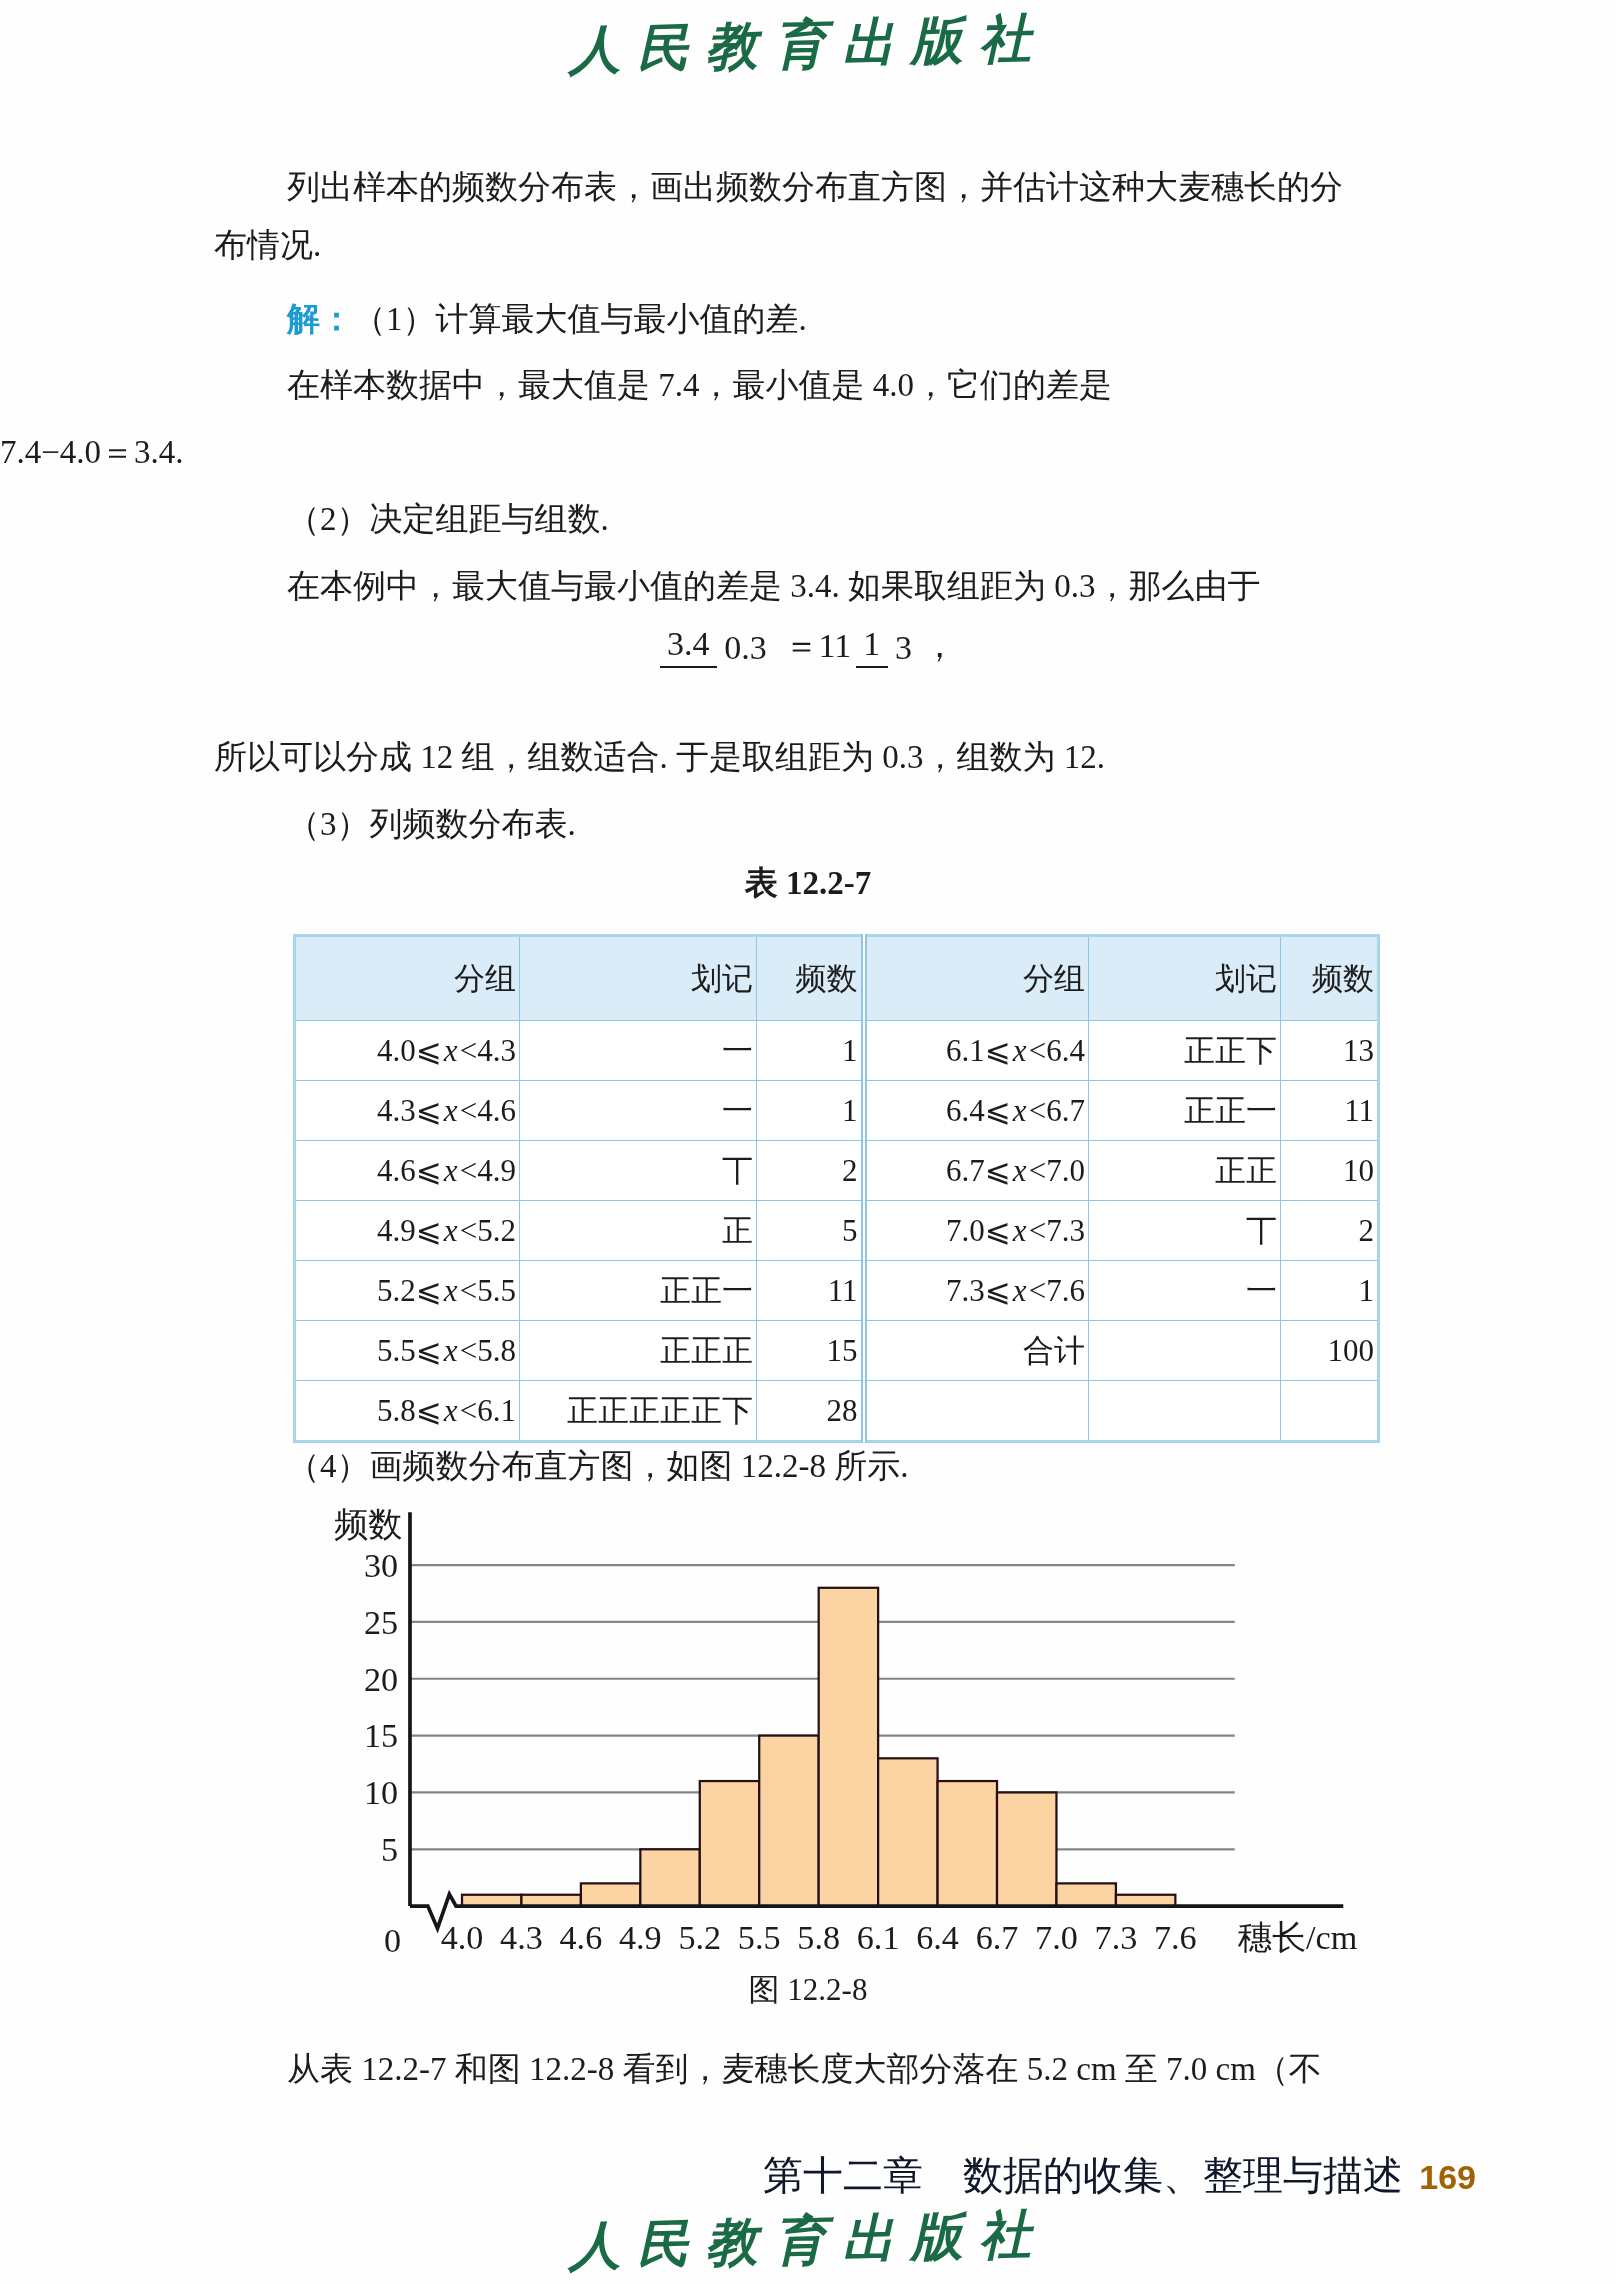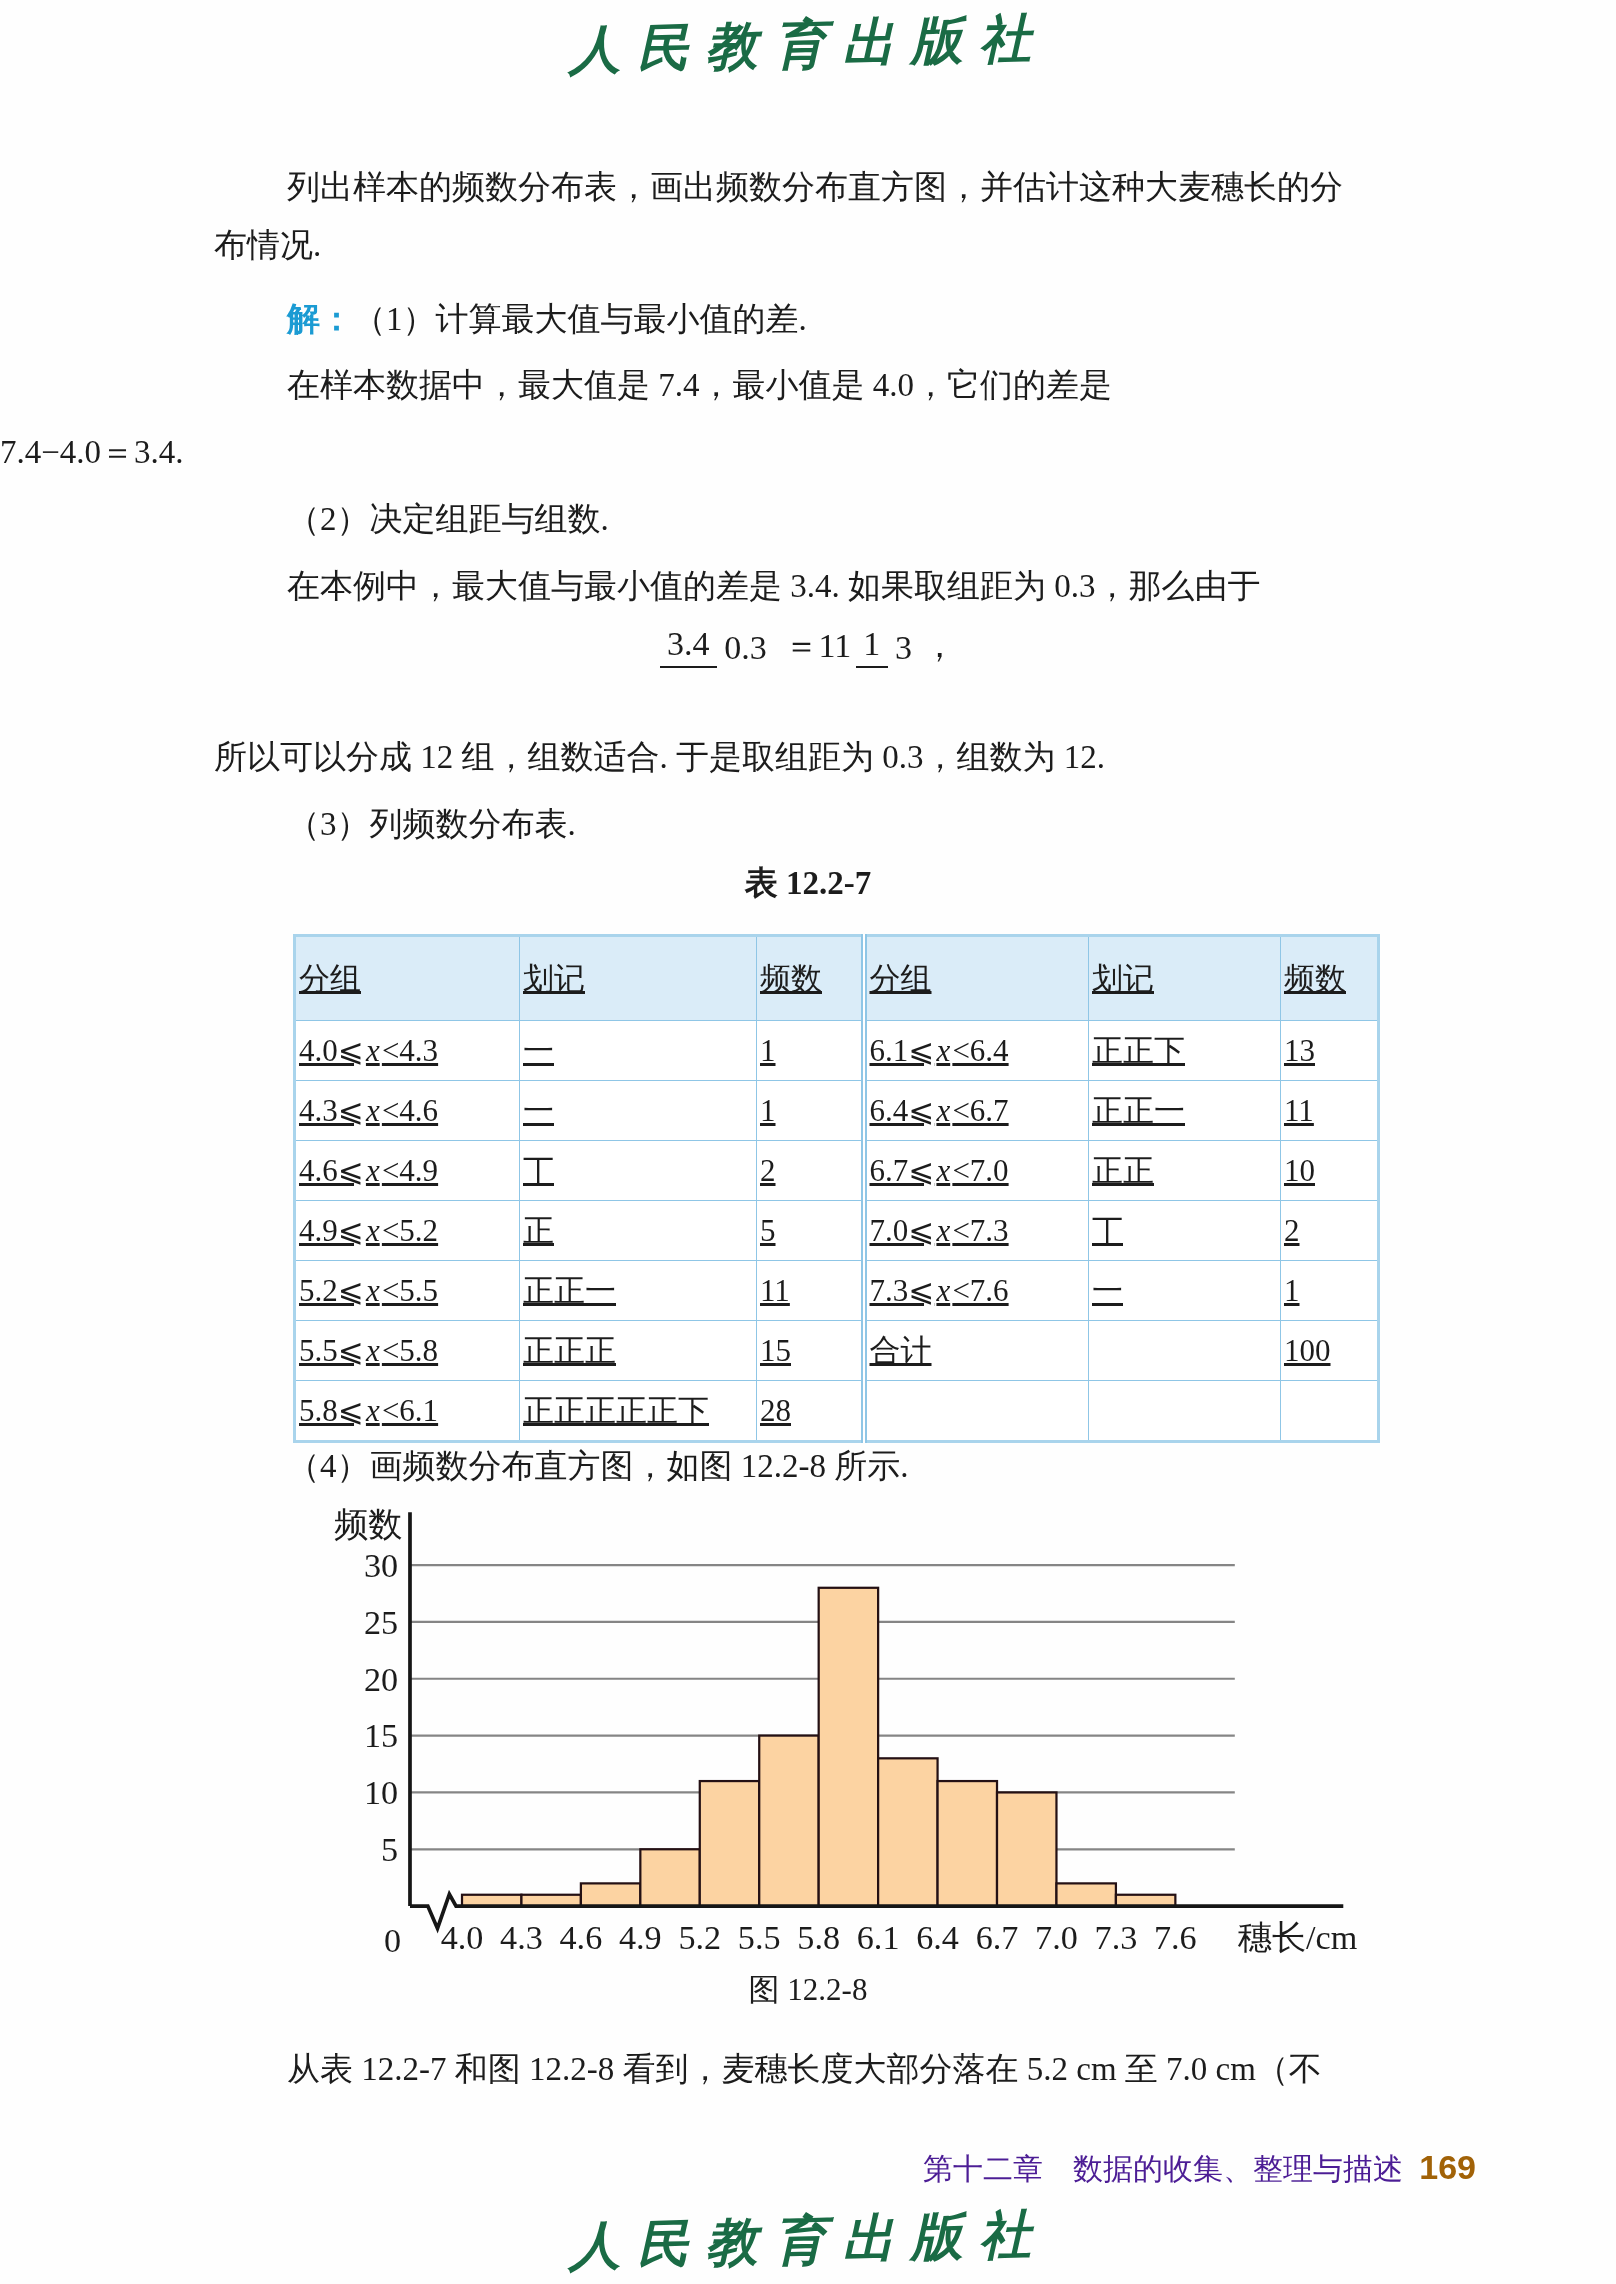--- a/index.html
+++ b/index.html
@@ -52,25 +52,24 @@
   }
   table.freq{
     position:absolute;left:293px;top:934px;
     width:1083px;
     border-collapse:collapse;table-layout:fixed;
     background:#ffffff;
     font-size:31px;
   }
   table.freq th,table.freq td{
     border:1.5px solid #8fc6e6;
-    text-align:left;vertical-align:middle;
+    text-align:right;vertical-align:middle;
     overflow:hidden;
     font-weight:normal;
     padding:0 3px;
-    text-decoration:underline;
   }
   table.freq th{background:#daecf8;height:83px;}
   table.freq td{height:59px;margin-top:12px;}
   table.freq{border:3.7px solid #a9d4ec;}
   table.freq .divider{border-left:6px double #8fc6e6;}
   .var{font-style:italic;padding:0 2.2px;}
 
   
   .chart-wrap{position:absolute;left:289px;top:1490px;width:1205px;height:483px;}
   svg text{
@@ -81,21 +80,21 @@
     position:absolute;top:1969px;left:0;right:0;
     text-align:center;font-size:31px;
   }
 
   
   .footer{
     position:absolute;top:2148px;right:140px;
     display:flex;align-items:baseline;gap:16.4px;
     white-space:nowrap;
   }
-  .footer .chapter{font-size:30px;color:#4c1d95;}
+  .footer .chapter{font-size:40px;color:#0f172a;}
   .footer .pageno{
     font-family:"Liberation Sans","DejaVu Sans",sans-serif;
     font-weight:bold;font-size:34px;color:#a16207;
   }
 </style>
 </head>
 <body>
 
 <div class="page">
 

